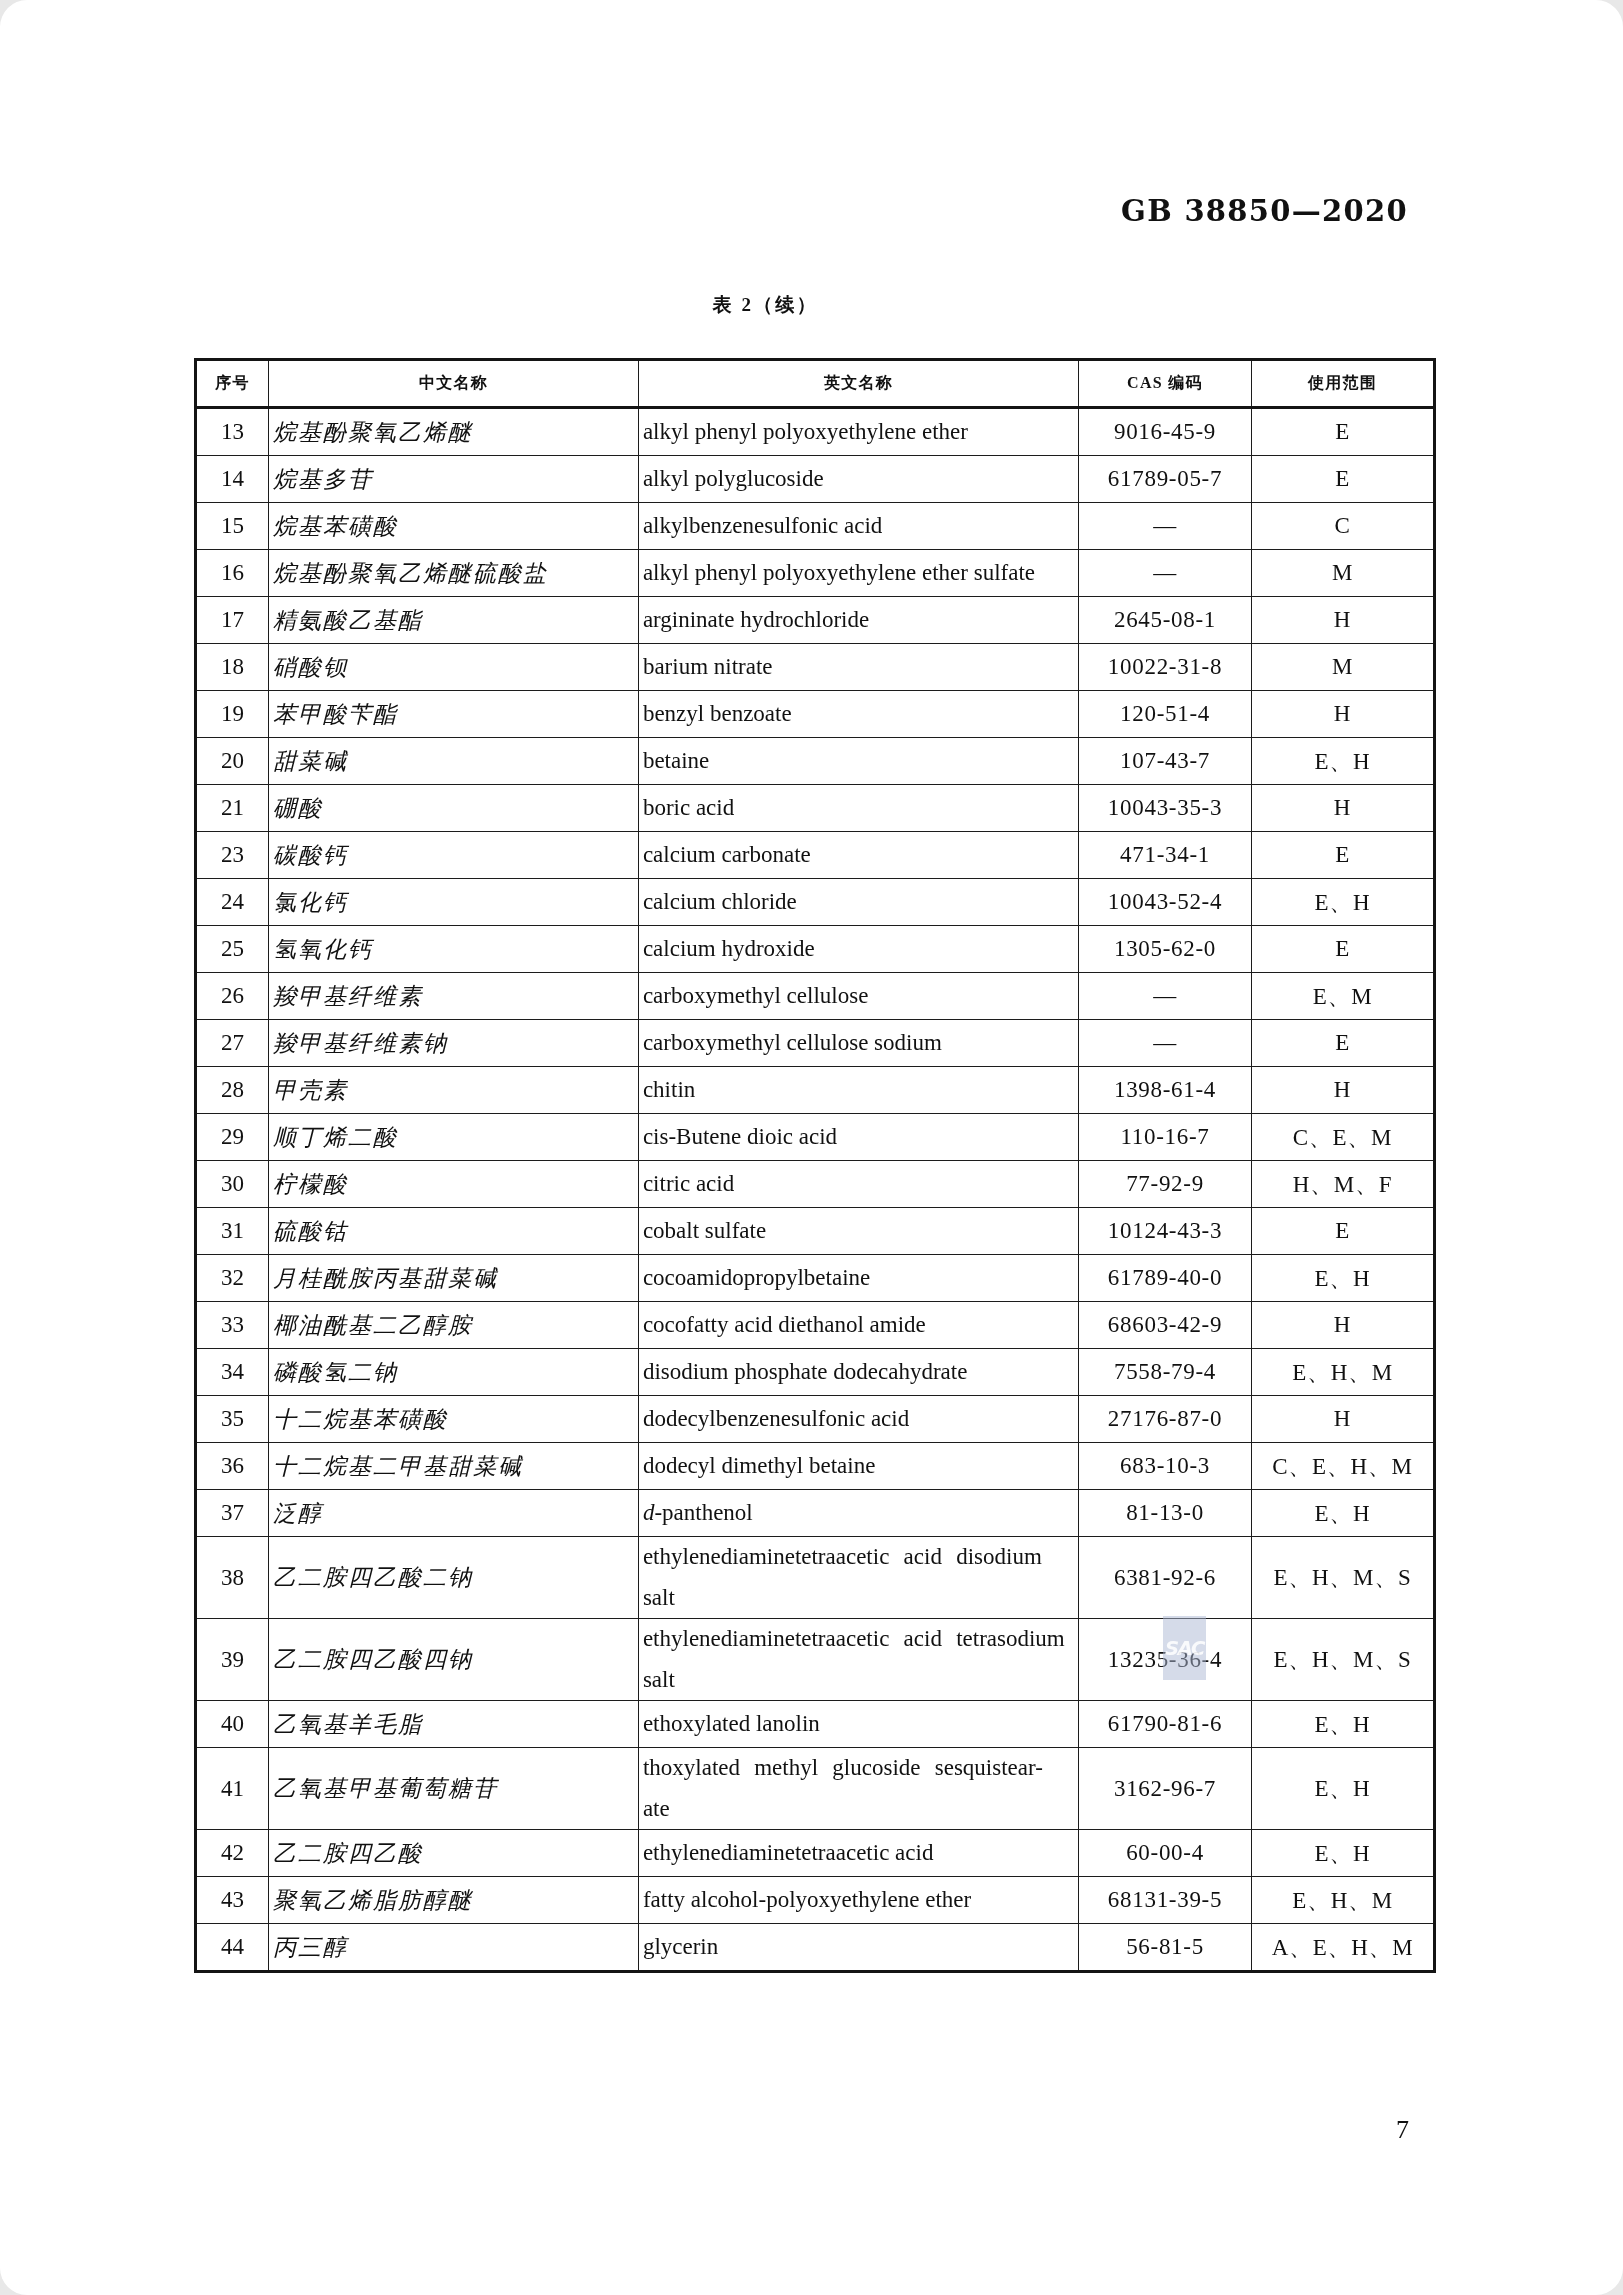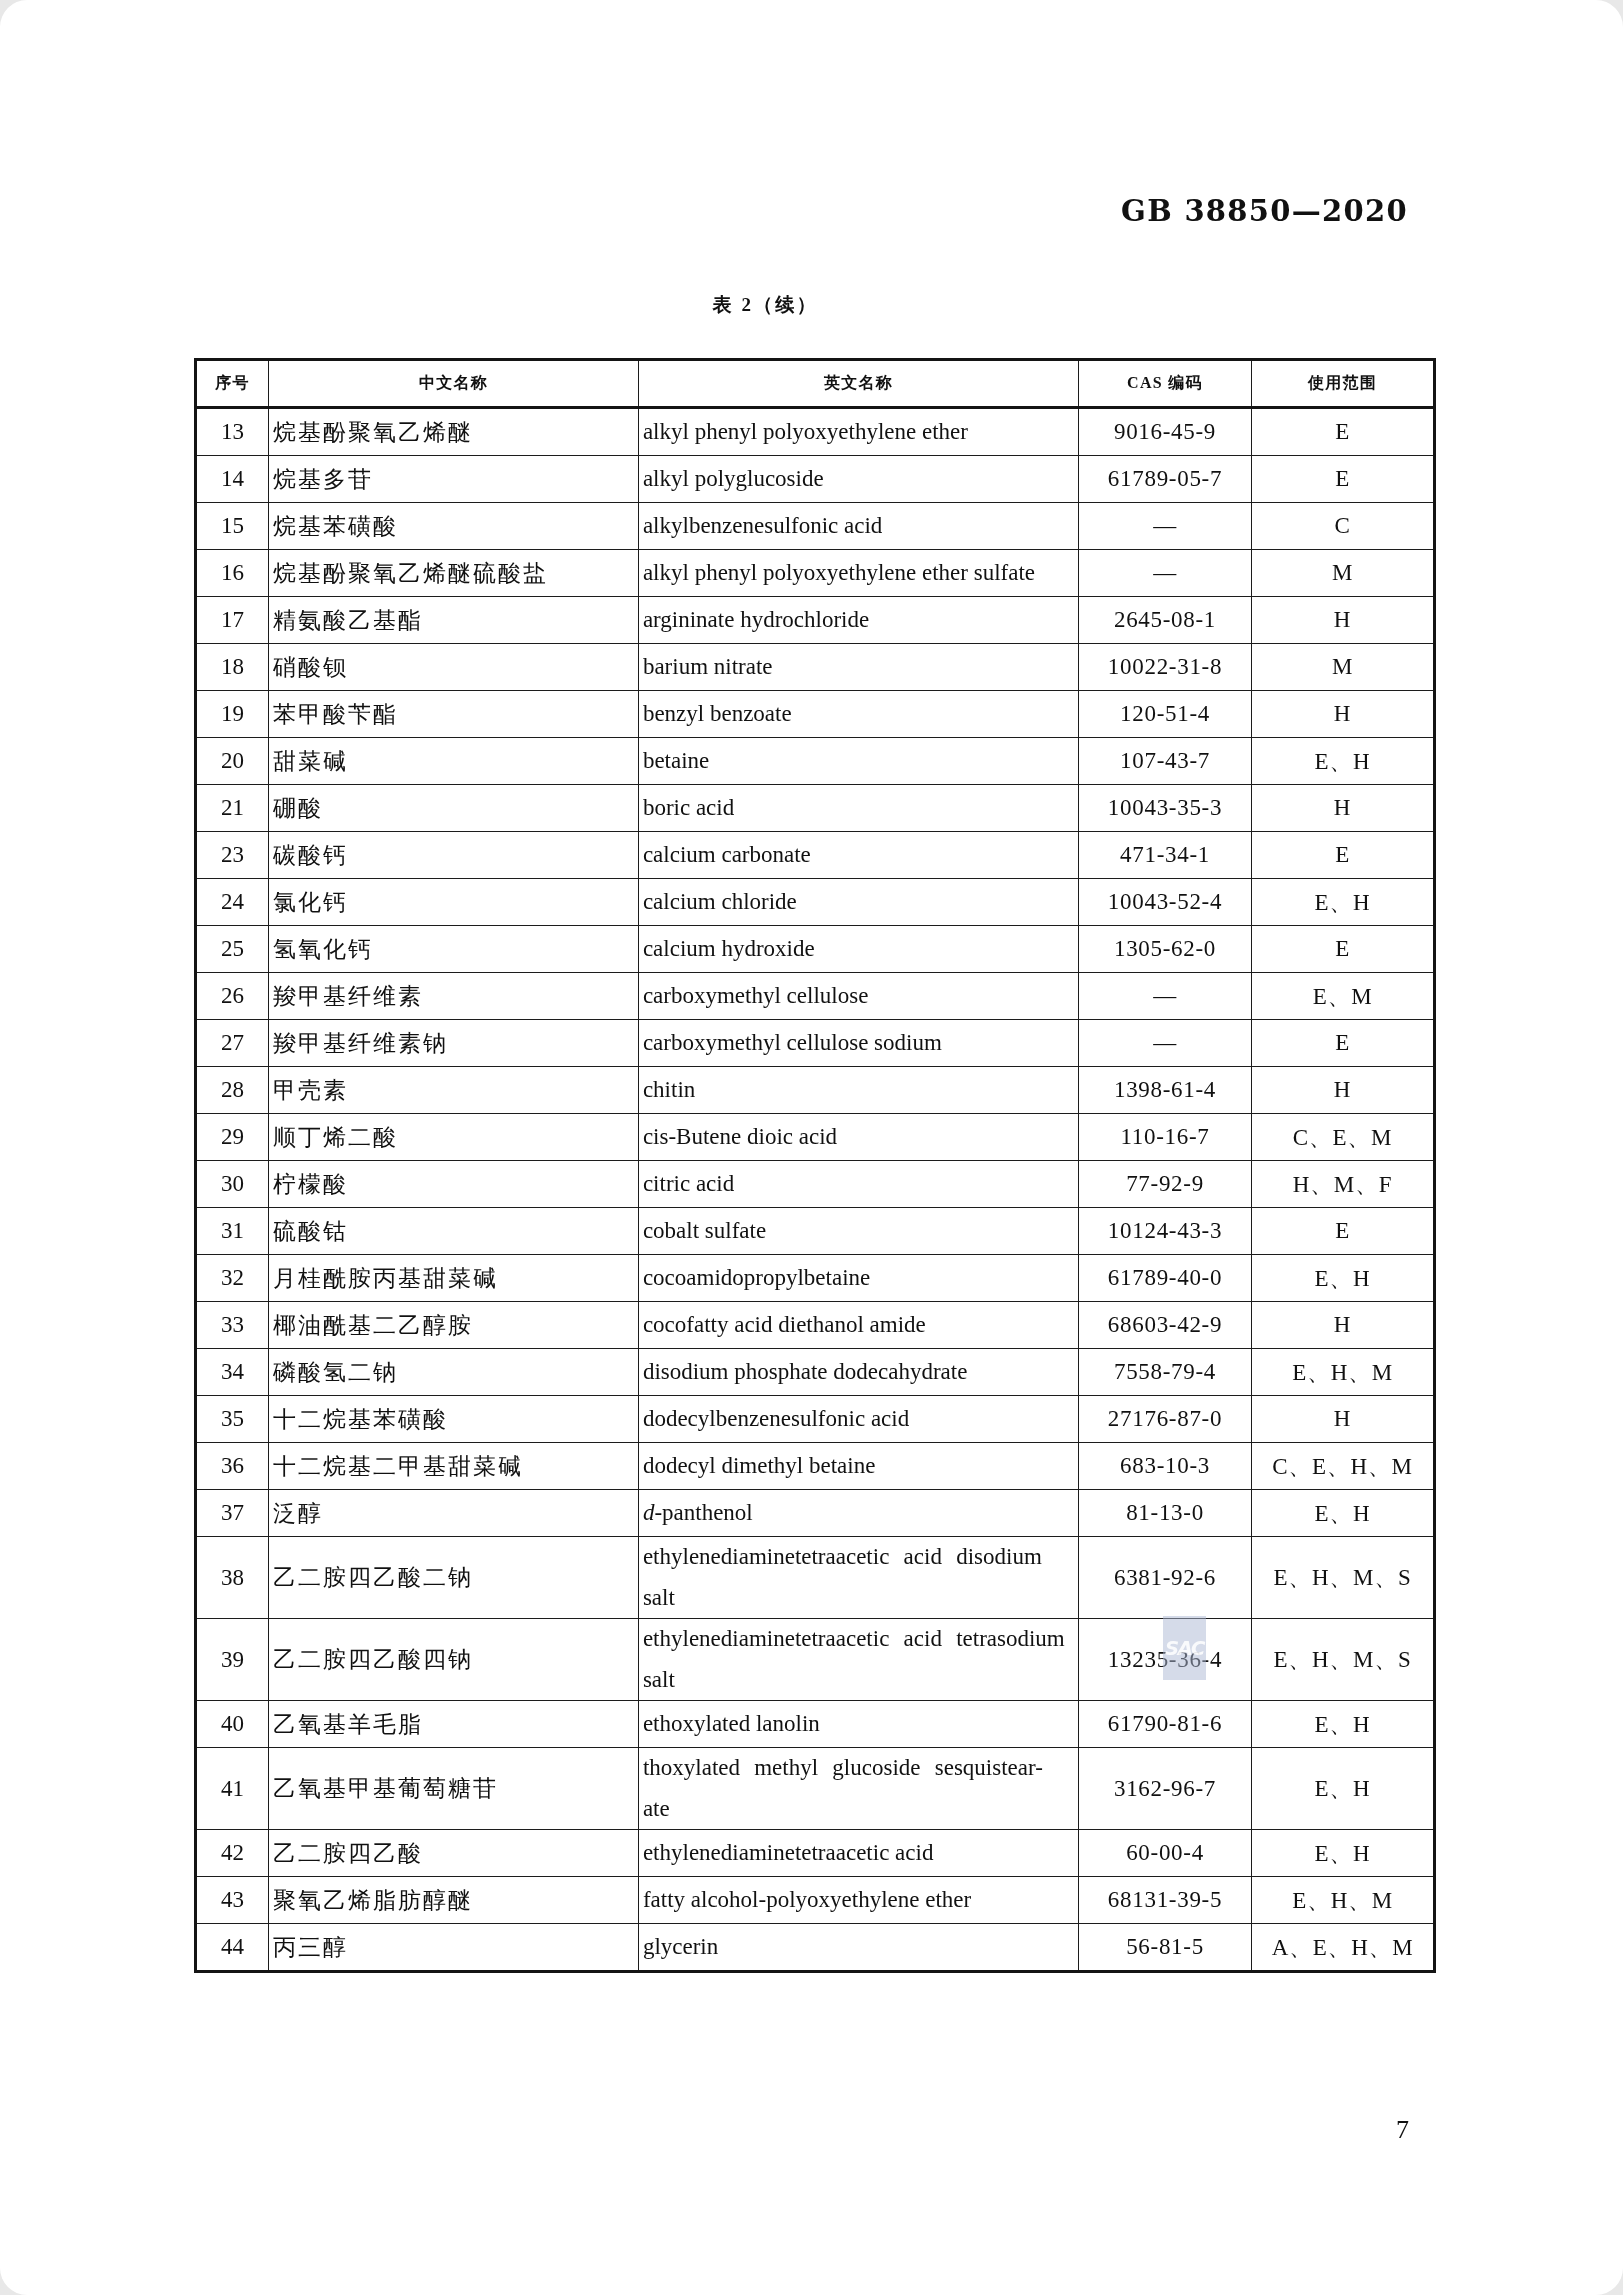--- a/index.html
+++ b/index.html
@@ -54,21 +54,21 @@
   table.std td {
     border: 1.3px solid #1c1c1c;
     height: 46px;
     padding: 0 3.9px;
     font-size: 23px;
     vertical-align: middle;
     overflow: hidden;
   }
   tr.tall td { height: 81px; }
   td.c-no   { text-align: center; font-size: 22px; }
-  td.c-cn   { text-align: left; padding-left: 13px; letter-spacing: 2px; }
+  td.c-cn   { text-align: left; padding-left: 13px; letter-spacing: 2px; font-style: italic; }
   td.c-en   { text-align: left; padding-left: 7.9px; padding-right: 2.6px;
               font-size: 22px; white-space: pre-line; line-height: 1.75; }
   tr.tall td.c-en { word-spacing: 8.5px; }
   td.c-cas  { text-align: center; font-size: 23px; letter-spacing: 0.7px; margin-left: 12px; }
   td.c-scope{ text-align: center; font-size: 22px; letter-spacing: 0.7px; }
   td.em-first::first-letter { font-style: italic; }
   .watermark {
     position: absolute;
     left: 1163px;
     top: 1616px;

